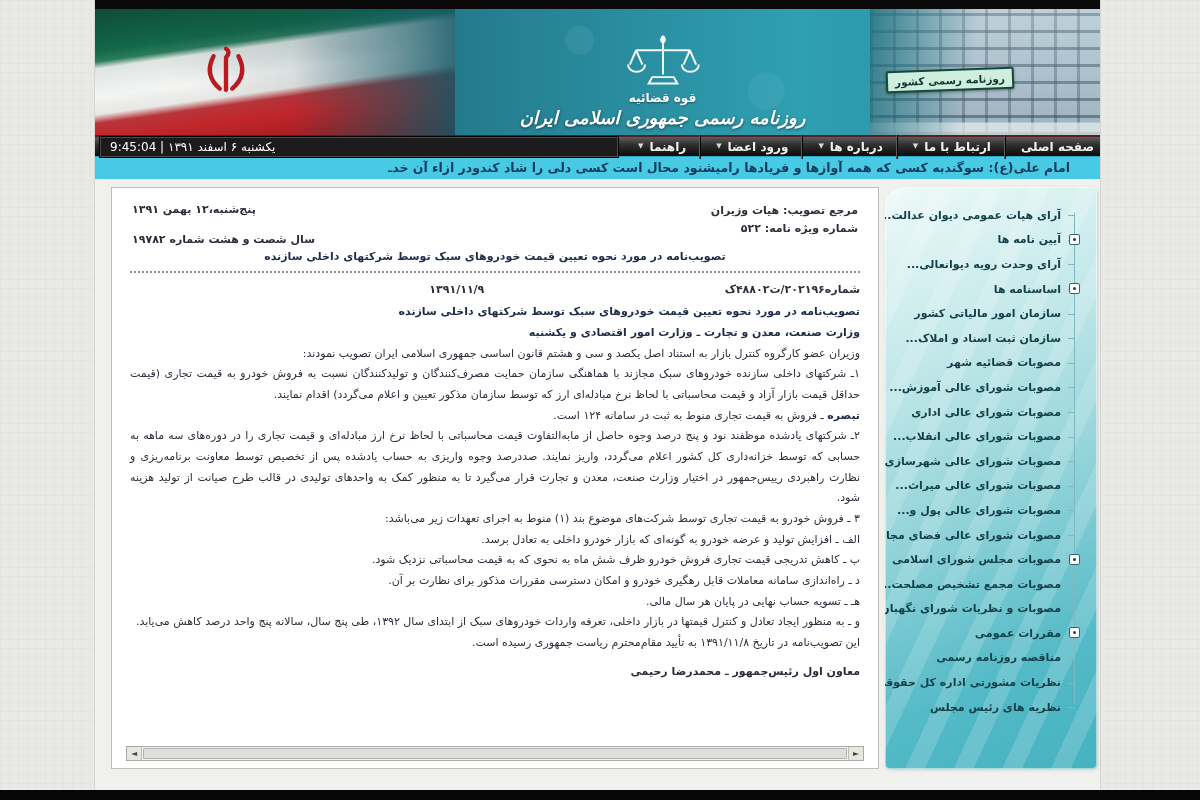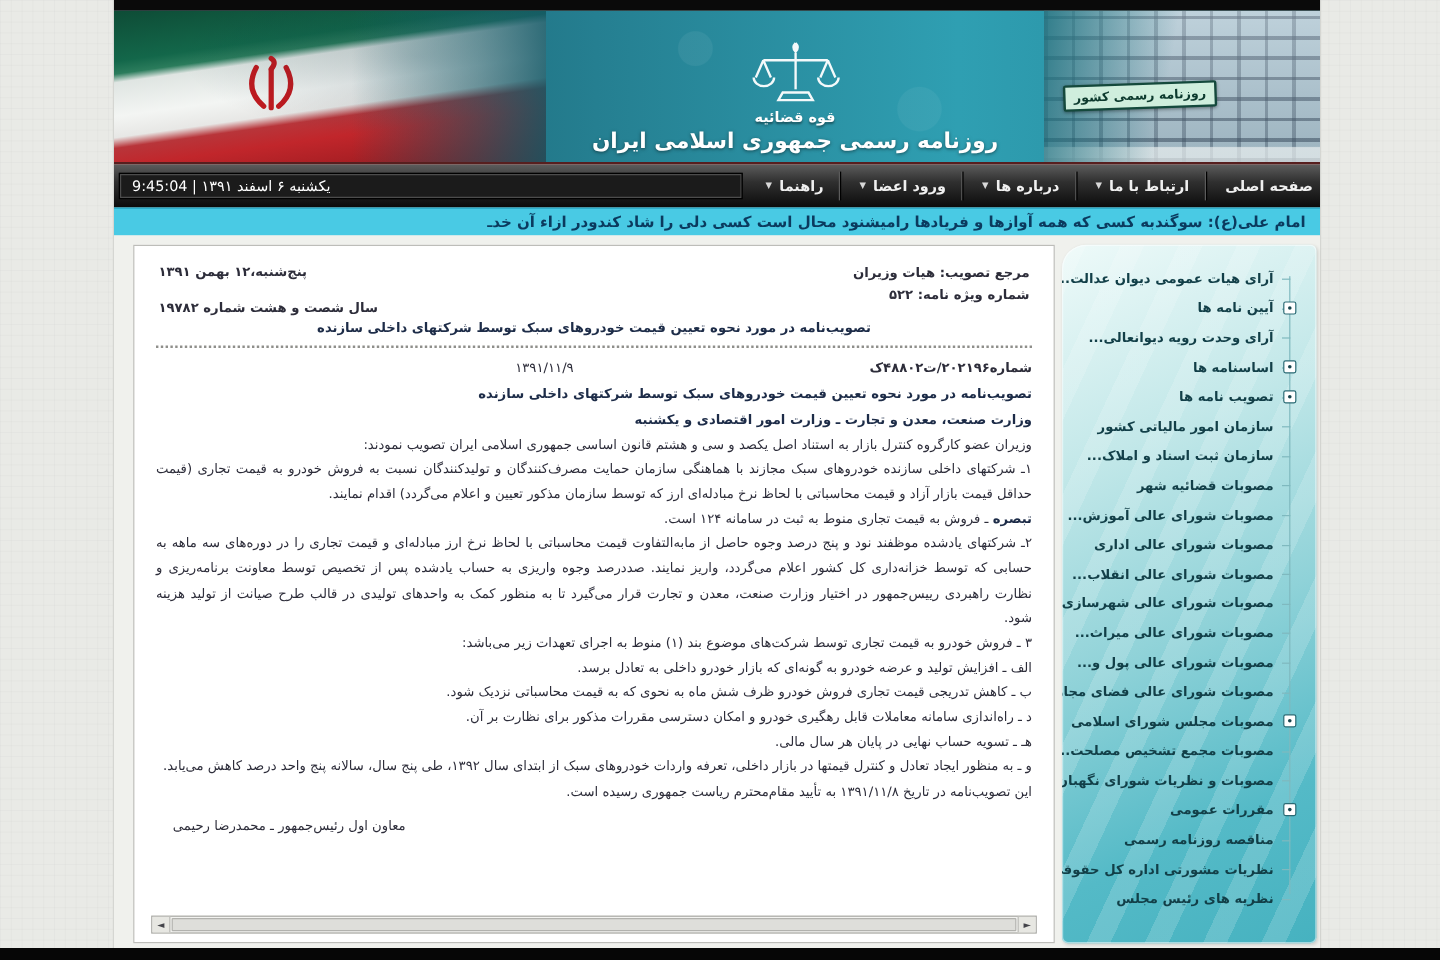--- a/index.html
+++ b/index.html
@@ -22,53 +22,53 @@
   .flag::after { content:''; position:absolute; inset:0;
     background:linear-gradient(90deg, transparent 55%, rgba(18,88,102,.55) 85%, rgba(18,88,102,.85) 100%),
                radial-gradient(ellipse at 70% 30%, rgba(0,40,60,.18), transparent 55%); }
   .flag svg { position:absolute; left:98px; top:36px; width:66px; height:56px; }
   .brand { flex:1; display:flex; flex-direction:column; align-items:center; justify-content:center;
     color:#fff; text-align:center; padding-top:16px;
     background:radial-gradient(circle at 30% 25%, rgba(255,255,255,.06) 0 14px, transparent 15px),
                radial-gradient(circle at 75% 65%, rgba(255,255,255,.05) 0 18px, transparent 19px); }
   .brand svg { width:86px; height:58px; }
   .brand-small { font-size:12px; font-weight:bold; margin-top:1px; text-shadow:0 1px 2px rgba(0,0,0,.45); }
-  .brand-big { font-size:18px; font-weight:bold; letter-spacing:.5px;
+  .brand-big { font-size:18px; font-weight:bold; font-style:italic; letter-spacing:.5px;
     margin-top:2px; text-shadow:0 1px 3px rgba(0,0,0,.5); }
   .building { position:relative; width:230px; flex:0 0 230px; background:#a9c2cf;
     background-image:
       linear-gradient(180deg, rgba(255,255,255,.25), rgba(0,0,0,.08)),
       repeating-linear-gradient(0deg, rgba(55,75,95,.55) 0 3px, transparent 3px 17px),
       repeating-linear-gradient(90deg, rgba(55,75,95,.4) 0 3px, transparent 3px 23px); }
   .building::before { content:''; position:absolute; inset:0;
     background:linear-gradient(100deg, rgba(23,110,124,.85), rgba(23,110,124,0) 45%),
                linear-gradient(0deg, rgba(235,240,240,.7) 0 12px, transparent 13px); }
   .sign { position:absolute; left:16px; top:60px; width:128px; padding:3px 4px;
     background:#cfeedd; border:2px solid #14493c; border-radius:2px; color:#0d3a2e;
     font-size:10.5px; font-weight:bold; text-align:center; transform:rotate(-2deg);
     box-shadow:0 1px 3px rgba(0,0,0,.4); }
 
   
-  .navbar { height:38px; display:flex; align-items:center;
+  .navbar { height:21px; display:flex; align-items:center;
     background:linear-gradient(#5d5d5d,#303030 40%,#0b0b0b); border-top:2px solid #571f1f; }
   .datebox { margin:0 4px; width:520px; height:22px; flex:0 0 520px;
     background:#1b1b1b; border:1px solid #000; box-shadow:inset 0 0 0 1px #4c4c4c;
     color:#fff; font-size:12px; line-height:20px; padding:0 10px;
     direction:rtl; text-align:left; white-space:nowrap; }
   .menu { flex:1; display:flex; direction:rtl; list-style:none; height:30px; align-items:stretch; }
   .menu li { position:relative; display:flex; align-items:center; gap:6px; padding:0 15px;
     color:#f0f0f0; font-size:12px; font-weight:bold; cursor:pointer; white-space:nowrap; }
   .menu li + li::before { content:''; position:absolute; right:0; top:3px; bottom:3px; width:1px;
     background:#000; box-shadow:-1px 0 0 #5b5b5b; }
   .dd { font-size:7px; color:#d8d8d8; line-height:1; }
 
   
   .marquee { height:23px; background:#49cae4; border-top:1px solid #27a9c6;
     color:#0b3a5e; font-size:12.5px; font-weight:bold; line-height:22px;
-    direction:rtl; padding:0 12px; white-space:nowrap; overflow:hidden; }
+    direction:rtl; padding:0 30px; white-space:nowrap; overflow:hidden; }
 
   
   .main { position:relative; height:602px; display:flex; direction:rtl; padding:8px 3px 0 0; }
   .sidebar { flex:0 0 212px; width:212px; height:582px; margin-left:6px; position:relative;
     border-radius:20px 5px 5px 5px;
     background:linear-gradient(155deg,#eefaf9 0%,#c3e8e9 28%,#8fd2d8 55%,#54bac7 80%,#46b2c0 100%);
     box-shadow:inset 0 0 0 1px rgba(255,255,255,.5), 1px 1px 3px rgba(0,0,0,.15); overflow:hidden; }
   .sidebar::before { content:''; position:absolute; inset:0;
     background:repeating-linear-gradient(115deg, rgba(255,255,255,.16) 0 18px, transparent 18px 44px); }
   .tree { position:relative; list-style:none; margin:16px 14px 0 8px; direction:rtl; }
@@ -89,25 +89,25 @@
     background:#fff; border:1px solid #bdbdb9; direction:rtl;
     padding:12px 18px 26px; font-size:11px; color:#2d2d3a; overflow:hidden; }
   .dochead { display:flex; justify-content:space-between; font-weight:bold; padding:2px 2px 0; }
   .dh-right div { line-height:1.65; text-align:right; }
   .dh-left { text-align:left; }
   .dh-date { line-height:1.4; }
   .dh-yearno { margin-top:16px; }
   .dh-subject { text-align:center; font-weight:bold; color:#1d2c48; margin:4px 0 8px; }
   .dotsep { border-bottom:2px dotted #8f8f8b; margin:2px 0 10px; }
   .numrow { position:relative; font-weight:bold; text-align:right; margin-bottom:6px; }
-  .numrow .docdate { position:absolute; left:41%; font-weight:normal; }
+  .numrow .docdate { position:absolute; left:41%; font-weight:bold; }
   .paras p { margin:0; line-height:1.88; text-align:justify; }
   .paras p.b { font-weight:bold; color:#1d2c48; }
   .paras p b { color:#1d2c48; }
-  .paras p.sig { text-align:left; padding:8px 0 0 14px; font-weight:normal; }
+  .paras p.sig { text-align:right; padding:8px 0 0 14px; font-weight:bold; }
   .hscroll { position:absolute; left:14px; right:14px; bottom:7px; height:15px;
     border:1px solid #a8a8a4; background:#f3f3f0; display:flex; direction:ltr; }
   .sbtn { width:15px; flex:0 0 15px; text-align:center; font-size:8px; line-height:13px;
     color:#44444a; background:#e7e7e2; cursor:pointer; }
   .sbtn:first-child { border-right:1px solid #bcbcb8; }
   .sbtn:last-child { border-left:1px solid #bcbcb8; }
   .strack { flex:1; padding:1px; }
   .sthumb { width:100%; height:100%; background:#dededa; border:1px solid #b2b2ae; border-radius:1px; }
 </style>
 </head>
@@ -205,26 +205,20 @@
               <span class="lbl">آرای وحدت رویه دیوانعالی...</span>
             </li>
 
             <li>
               <span class="exp">
                 <i></i>
               </span>
               <span class="lbl">اساسنامه ها</span>
             </li>
 
-            <li>
-              <span class="exp">
-                <i></i>
-              </span>
-              <span class="lbl">تصویب نامه ها</span>
-            </li>
 
             <li>
 
               <span class="lbl">سازمان امور مالیاتی کشور</span>
             </li>
 
             <li>
 
               <span class="lbl">سازمان ثبت اسناد و املاک...</span>
             </li>

